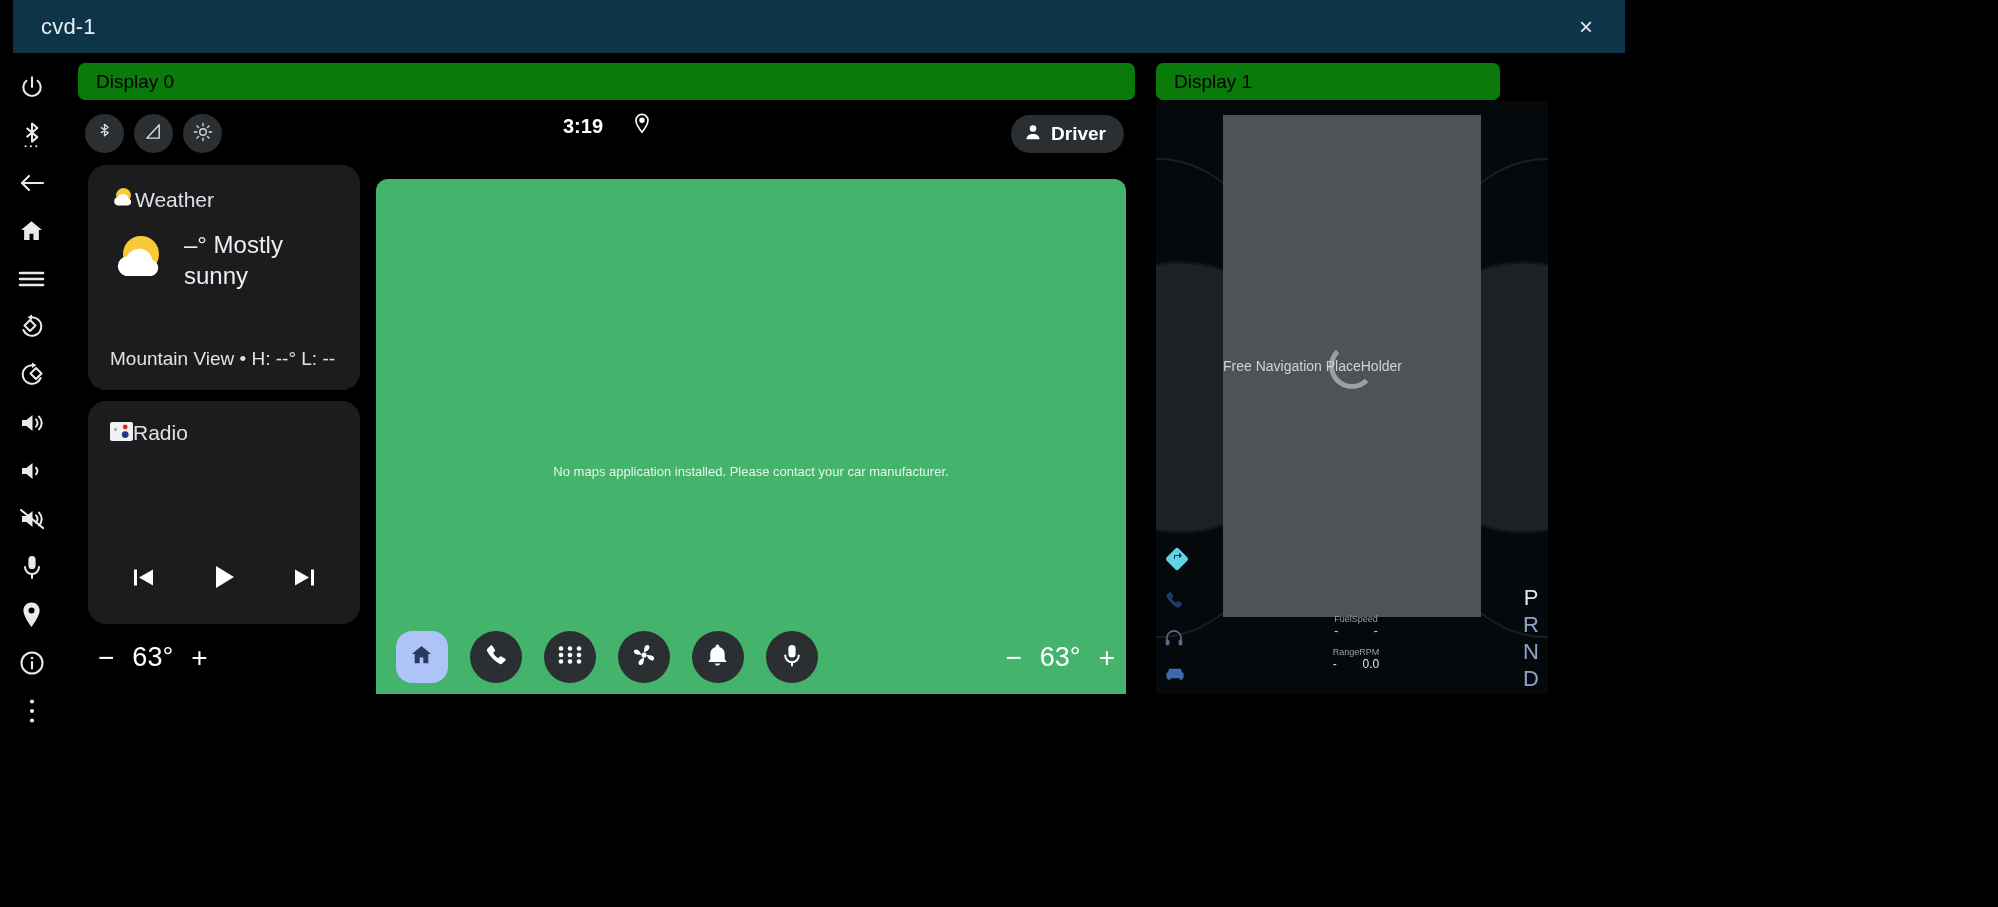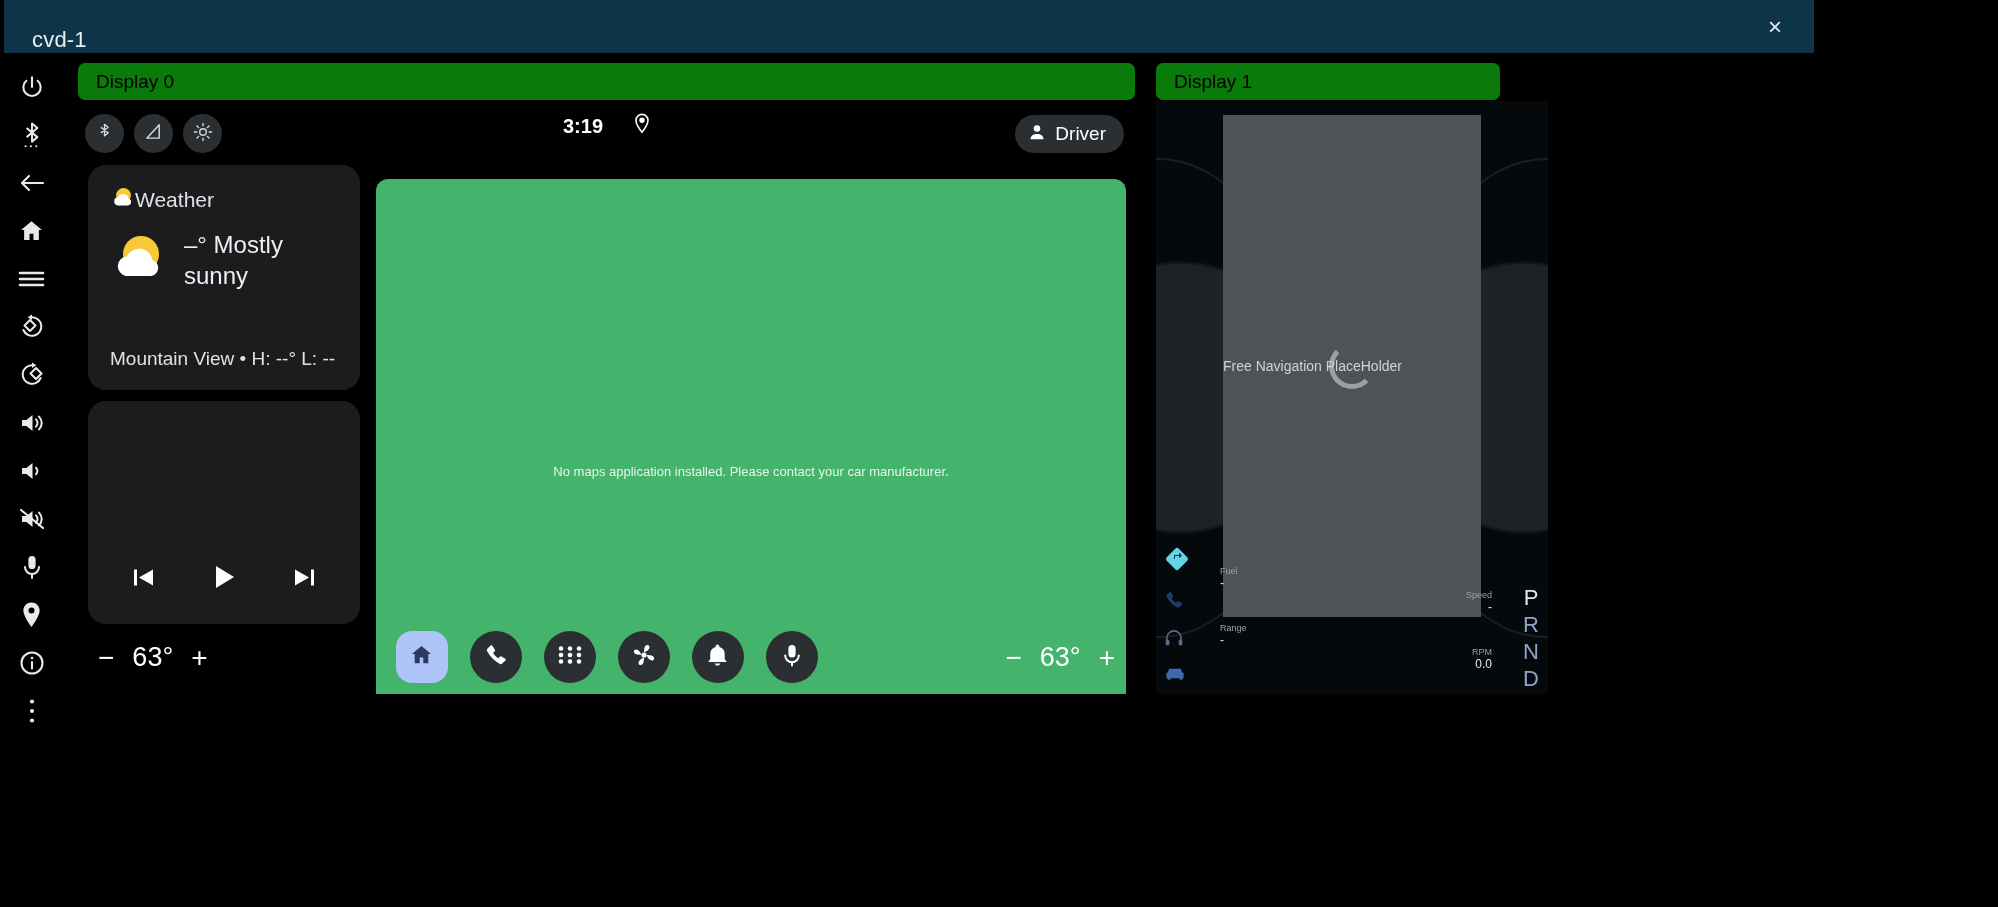--- a/index.html
+++ b/index.html
@@ -5,23 +5,23 @@
   * { box-sizing: border-box; margin: 0; padding: 0; }
   html, body {
     width: 1998px; height: 907px;
     background: #000;
     font-family: "Liberation Sans", sans-serif;
     overflow: hidden;
   }
 
   
   .titlebar {
-    position: absolute; left: 4px; top: 0; width: 1810px; height: 53px;
+    position: absolute; left: 13px; top: 0; width: 1612px; height: 53px;
     background: #0d3448;
-    display: flex; align-items: flex-end;
+    display: flex; align-items: center;
   }
   .titlebar .title {
     color: #e8eef2; font-size: 22px; margin-left: 28px; letter-spacing: .2px;
   }
   .titlebar .close {
     position: absolute; right: 22px; top: 50%; transform: translateY(-50%);
     color: #dde7ed; font-size: 24px; line-height: 1;
     width: 34px; height: 34px; display: flex; align-items: center; justify-content: center;
     cursor: pointer;
   }
@@ -72,21 +72,21 @@
     position: absolute; left: 50%; top: 12px; transform: translateX(-50%);
     display: flex; align-items: center; gap: 30px;
   }
   .clock { color: #ffffff; font-size: 20px; font-weight: bold; }
   .driver-pill {
     position: absolute; right: 13px; top: 14px;
     height: 38px; padding: 0 18px 0 13px; border-radius: 19px;
     background: #2b2f31; display: flex; align-items: center; gap: 9px;
     cursor: pointer;
   }
-  .driver-pill span { color: #ffffff; font-size: 19px; font-weight: normal; }
+  .driver-pill span { color: #ffffff; font-size: 19px; font-weight: bold; }
 
   
   .card { background: #1b1c1e; border-radius: 18px; position: absolute; }
   #weather-card { left: 12px; top: 64px; width: 272px; height: 225px; }
   #radio-card   { left: 12px; top: 300px; width: 272px; height: 223px; }
 
   .card-head { display: flex; align-items: center; padding: 20px 0 0 22px; }
   .card-head .label { color: #dfe2e4; font-size: 21px; }
 
   .weather-main {
@@ -160,21 +160,21 @@
 
   .cluster-icons { position: absolute; left: 8px; bottom: 8px; display: flex; flex-direction: column; gap: 14px; }
   .gear-col {
     position: absolute; right: 9px; bottom: 2px;
     display: flex; flex-direction: column; align-items: center; gap: 1px;
   }
   .gear-col span { color: #8fa4c8; font-size: 22px; line-height: 1.18; }
   .gear-col span.sel { color: #dfe6f2; }
 
   .telemetry { position: absolute; left: 64px; right: 56px; bottom: 14px; }
-  .telem-row { display: flex; justify-content: flex-start; margin-bottom: 9px; flex-direction: column; }
+  .telem-row { display: flex; justify-content: center; margin-bottom: 9px; }
   .telem-cell .k { color: #9aa1a6; font-size: 9px; display: block; }
   .telem-cell .v { color: #e3e7ea; font-size: 12px; display: block; }
   .telem-cell.r { text-align: right; }
 </style>
 </head>
 <body>
 
 <div class="titlebar">
   <div class="title">cvd-1</div>
   <div class="close">×</div>
@@ -392,20 +392,31 @@
           <circle cx="33" cy="26" r="18" fill="#f9c938"></circle>
           <path d="M18 48a10 10 0 0 1 1-19.8 13.5 13.5 0 0 1 25.4 3.8A8.2 8.2 0 0 1 43 48z" fill="#ffffff"></path>
         </svg>
       </span>
       <div class="weather-temp">–° Mostly sunny</div>
     </div>
     <div class="weather-foot">Mountain View • H: --° L: --</div>
   </div>
 
   <div id="radio-card" class="card">
+    <div class="card-head">
+      <span>
+        <svg width="23" height="19" viewBox="0 0 23 19">
+          <rect x="0" y="0" width="23" height="19" rx="2" fill="#f1f1f1"></rect>
+          <circle cx="15.2" cy="5" r="2.4" fill="#d93025"></circle>
+          <circle cx="15.2" cy="12.6" r="3.4" fill="#1a3a8f"></circle>
+          <circle cx="5.5" cy="7.5" r="1.5" fill="#9aa0a6"></circle>
+        </svg>
+      </span>
+      <span class="label">Radio</span>
+    </div>
     <div class="radio-controls">
       <div>
         <svg width="27" height="27" viewBox="0 0 27 27" fill="#ffffff">
           <rect x="4" y="5.5" width="3" height="16"></rect>
           <path d="M23 5.5v16L9 13.5z"></path>
         </svg>
       </div>
       <div>
         <svg width="30" height="30" viewBox="0 0 30 30" fill="#ffffff">
           <path d="M7 4l18 11L7 26z"></path>

